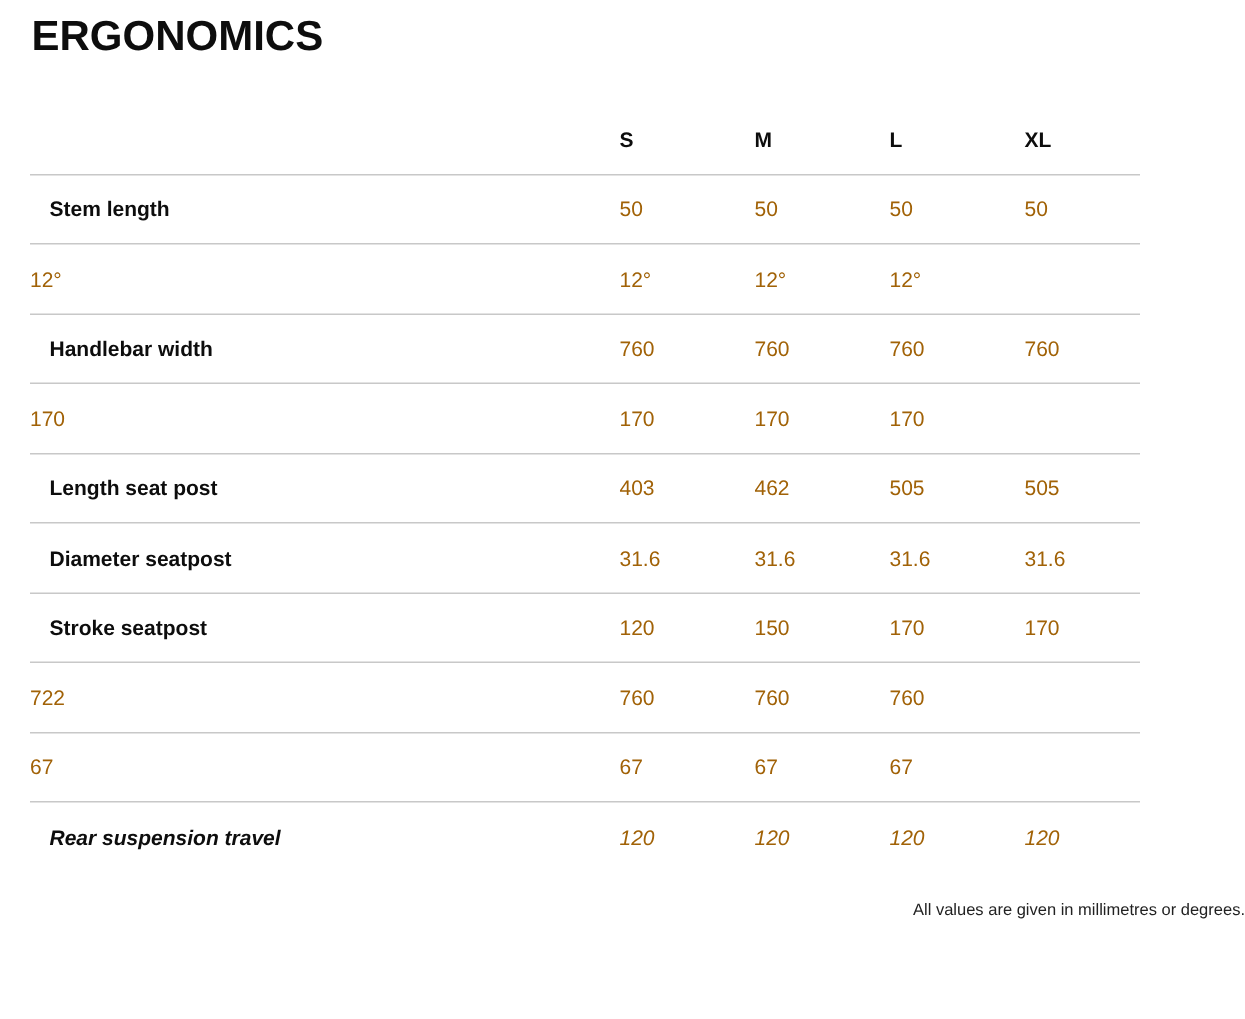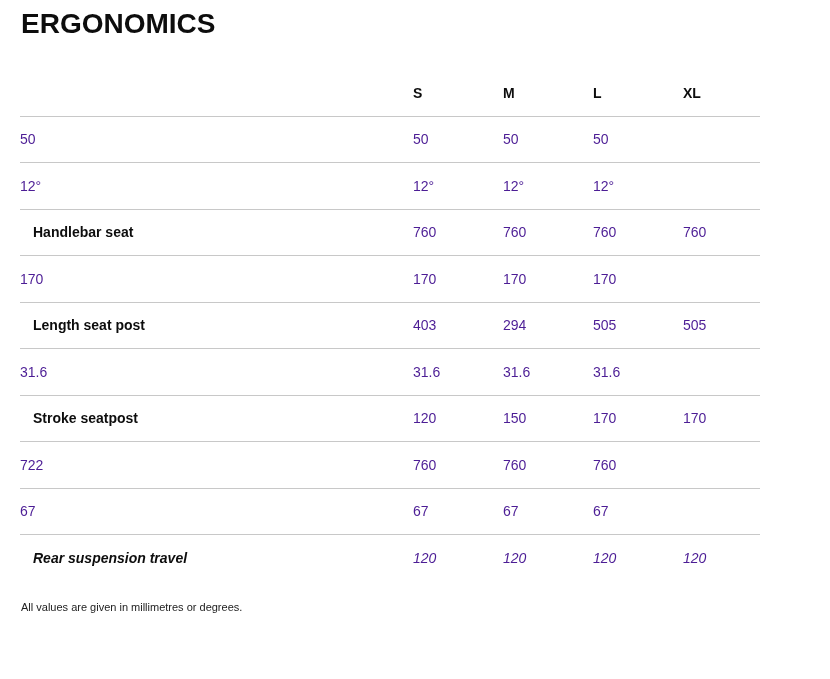--- a/index.html
+++ b/index.html
@@ -32,93 +32,96 @@
     height: 46.5px;
     border-bottom: 1px solid #c8c8c8;
   }
   .row.last {
     border-bottom: none;
     font-style: italic;
   }
   .cell {
     font-size: 14px;
     font-weight: 400;
-    color: #4c1d95;
+    color: #a16207;
     white-space: nowrap;
   }
   .cell.label {
     padding-left: 13px;
     font-weight: 700;
     color: #0d0d0d;
   }
   .row.header .cell {
     font-weight: 700;
     color: #0d0d0d;
   }
   .footnote {
     margin: 19px 0 0 21px;
     font-size: 11px;
     color: #222222;
+    text-align: right;
   }
 </style>
 </head>
 <body>
 
 <div class="page">
 
   <h1 class="page-title">ERGONOMICS</h1>
 
   <div class="spec-table">
 
     <div class="row header">
       <div class="cell label"></div>
       <div class="cell">S</div>
       <div class="cell">M</div>
       <div class="cell">L</div>
       <div class="cell">XL</div>
     </div>
 
     <div class="row">
+      <div class="cell label">Stem length</div>
       <div class="cell">50</div>
       <div class="cell">50</div>
       <div class="cell">50</div>
       <div class="cell">50</div>
     </div>
 
     <div class="row">
       <div class="cell">12°</div>
       <div class="cell">12°</div>
       <div class="cell">12°</div>
       <div class="cell">12°</div>
     </div>
 
     <div class="row">
-      <div class="cell label">Handlebar seat</div>
+      <div class="cell label">Handlebar width</div>
       <div class="cell">760</div>
       <div class="cell">760</div>
       <div class="cell">760</div>
       <div class="cell">760</div>
     </div>
 
     <div class="row">
       <div class="cell">170</div>
       <div class="cell">170</div>
       <div class="cell">170</div>
       <div class="cell">170</div>
     </div>
 
     <div class="row">
       <div class="cell label">Length seat post</div>
       <div class="cell">403</div>
-      <div class="cell">294</div>
+      <div class="cell">462</div>
       <div class="cell">505</div>
       <div class="cell">505</div>
     </div>
 
     <div class="row">
+      <div class="cell label">Diameter seatpost</div>
       <div class="cell">31.6</div>
       <div class="cell">31.6</div>
       <div class="cell">31.6</div>
       <div class="cell">31.6</div>
     </div>
 
 
     <div class="row">
       <div class="cell label">Stroke seatpost</div>
       <div class="cell">120</div>

